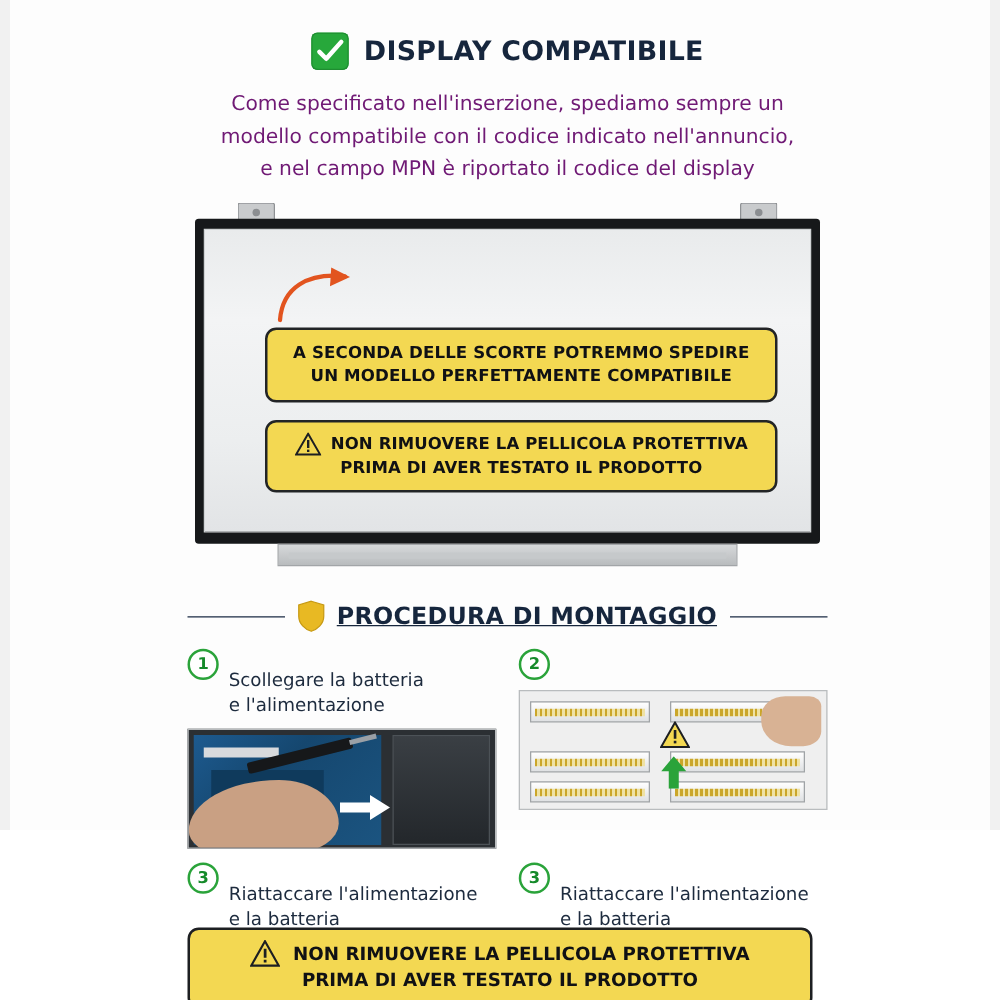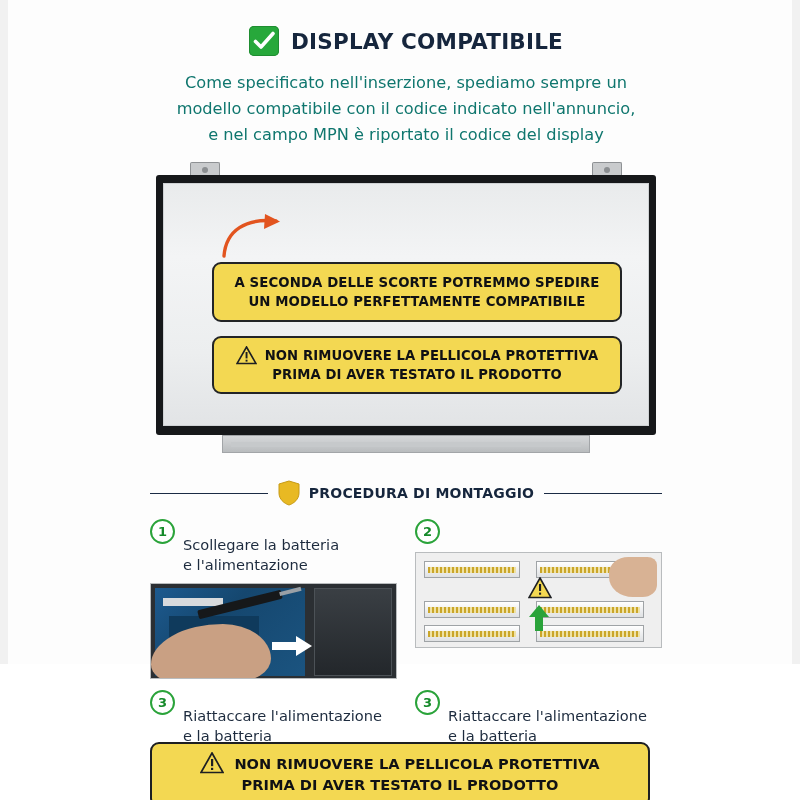--- a/index.html
+++ b/index.html
@@ -62,21 +62,21 @@
     color: #16263d;
     letter-spacing: 0.2px;
     white-space: nowrap;
   }
   .intro {
     margin: 14px auto 0;
     width: 500px;
     text-align: center;
     font-size: 16.2px;
     line-height: 26px;
-    color: #0f766e;
+    color: #701a75;
   }
 
   
   .panel-wrap {
     position: relative;
     margin: 14px auto 0;
     width: 500px;
     height: 300px;
   }
   .tab {
@@ -192,24 +192,25 @@
     height: 1px;
     background: #1b2b44;
   }
   .sect .label {
     display: flex;
     align-items: center;
     gap: 9px;
     white-space: nowrap;
   }
   .sect .label .txt {
-    font-size: 14px;
+    font-size: 19px;
     font-weight: bold;
     color: #16263d;
     letter-spacing: 0.2px;
+    text-decoration: underline;
   }
   .shield {
     width: 22px;
     height: 26px;
     flex: 0 0 auto;
   }
 
   
   .steps {
     margin-top: 12px;

